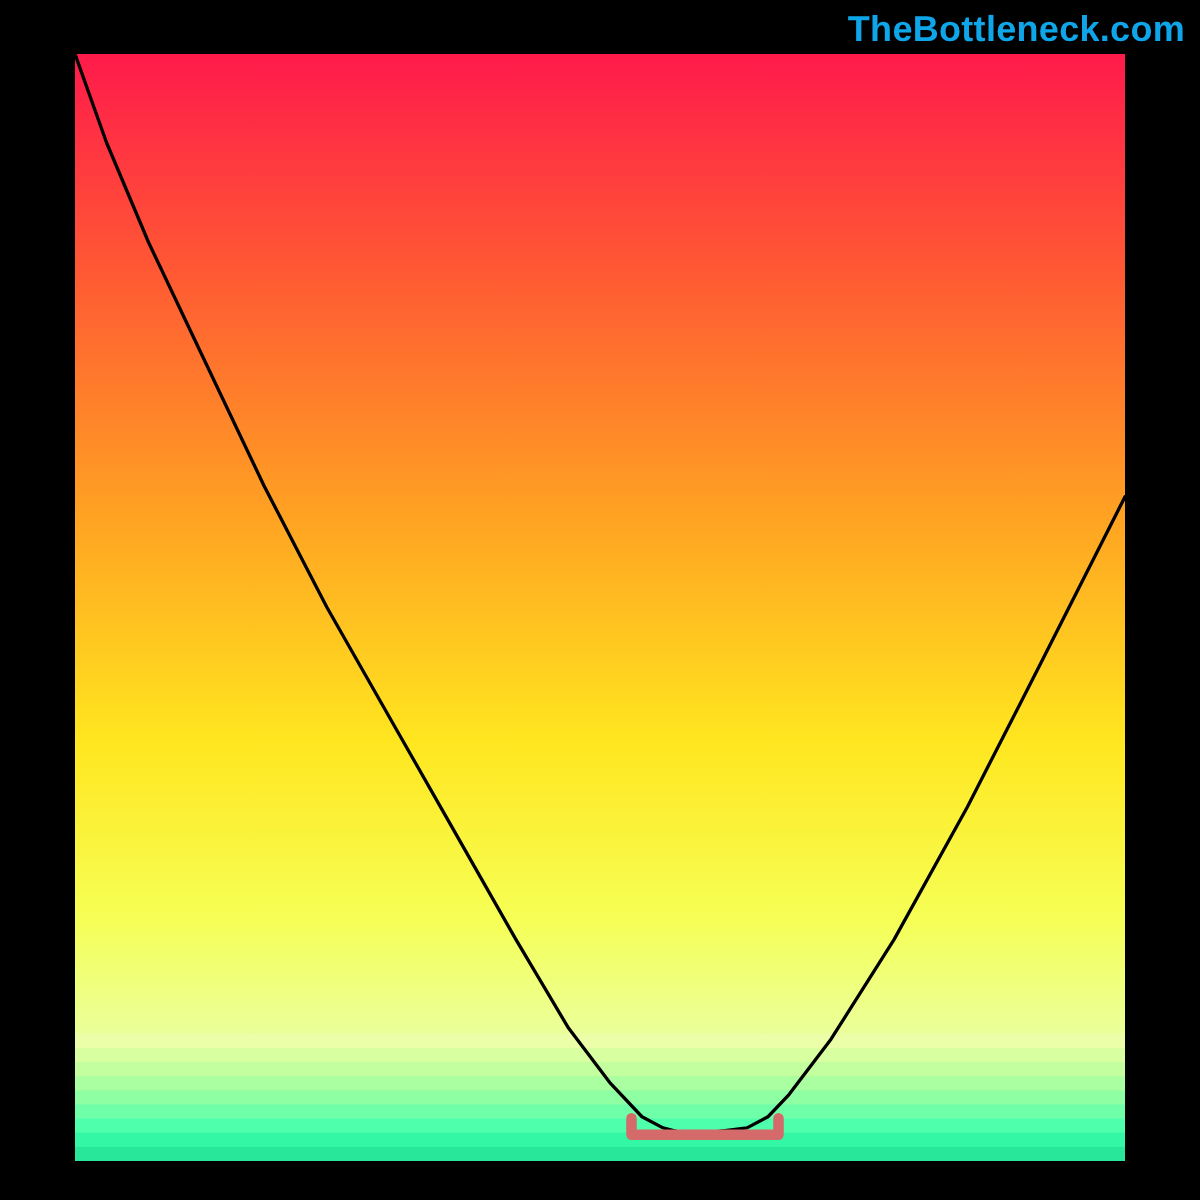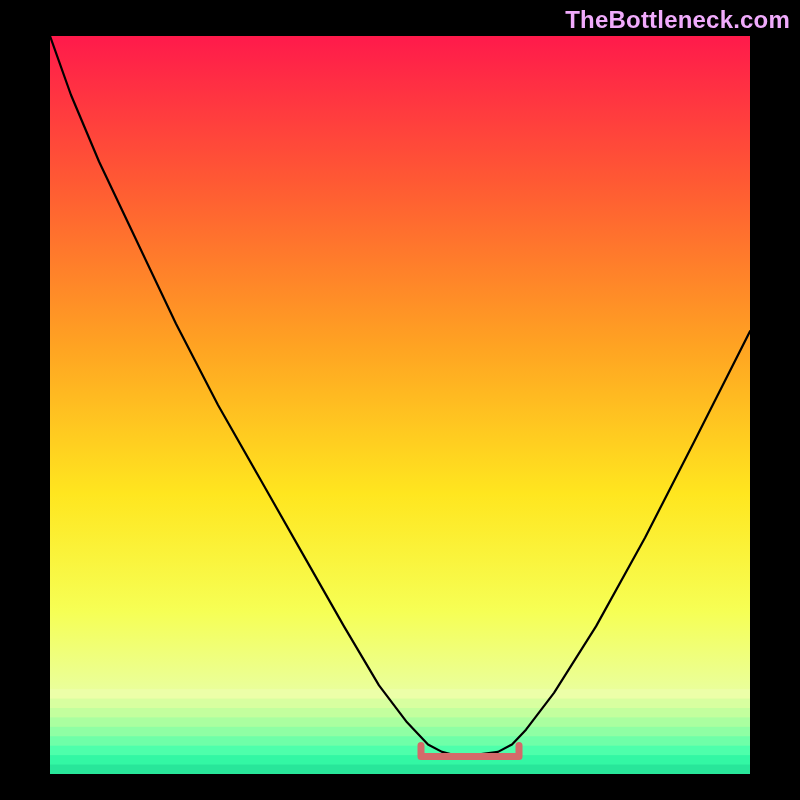--- a/index.html
+++ b/index.html
@@ -4,21 +4,21 @@
 <style>
   * { margin: 0; padding: 0; box-sizing: border-box; }
   html, body { width: 800px; height: 800px; overflow: hidden; background: #000; }
   .outer {
     width: 800px; height: 800px; background: #000; position: relative;
   }
   .watermark {
     position: absolute; top: 6px; right: 10px;
     font-family: Arial, Helvetica, sans-serif;
     font-size: 24px; font-weight: 600;
-    color: #f0abfc; letter-spacing: 0.2px;
+    color: #0ea5e9; letter-spacing: 0.2px;
   }
   .plot {
     position: absolute;
     left: 50px; top: 36px;
     width: 700px; height: 738px;
   }
   .plot svg { display: block; }
 </style>
 </head>
 <body>

